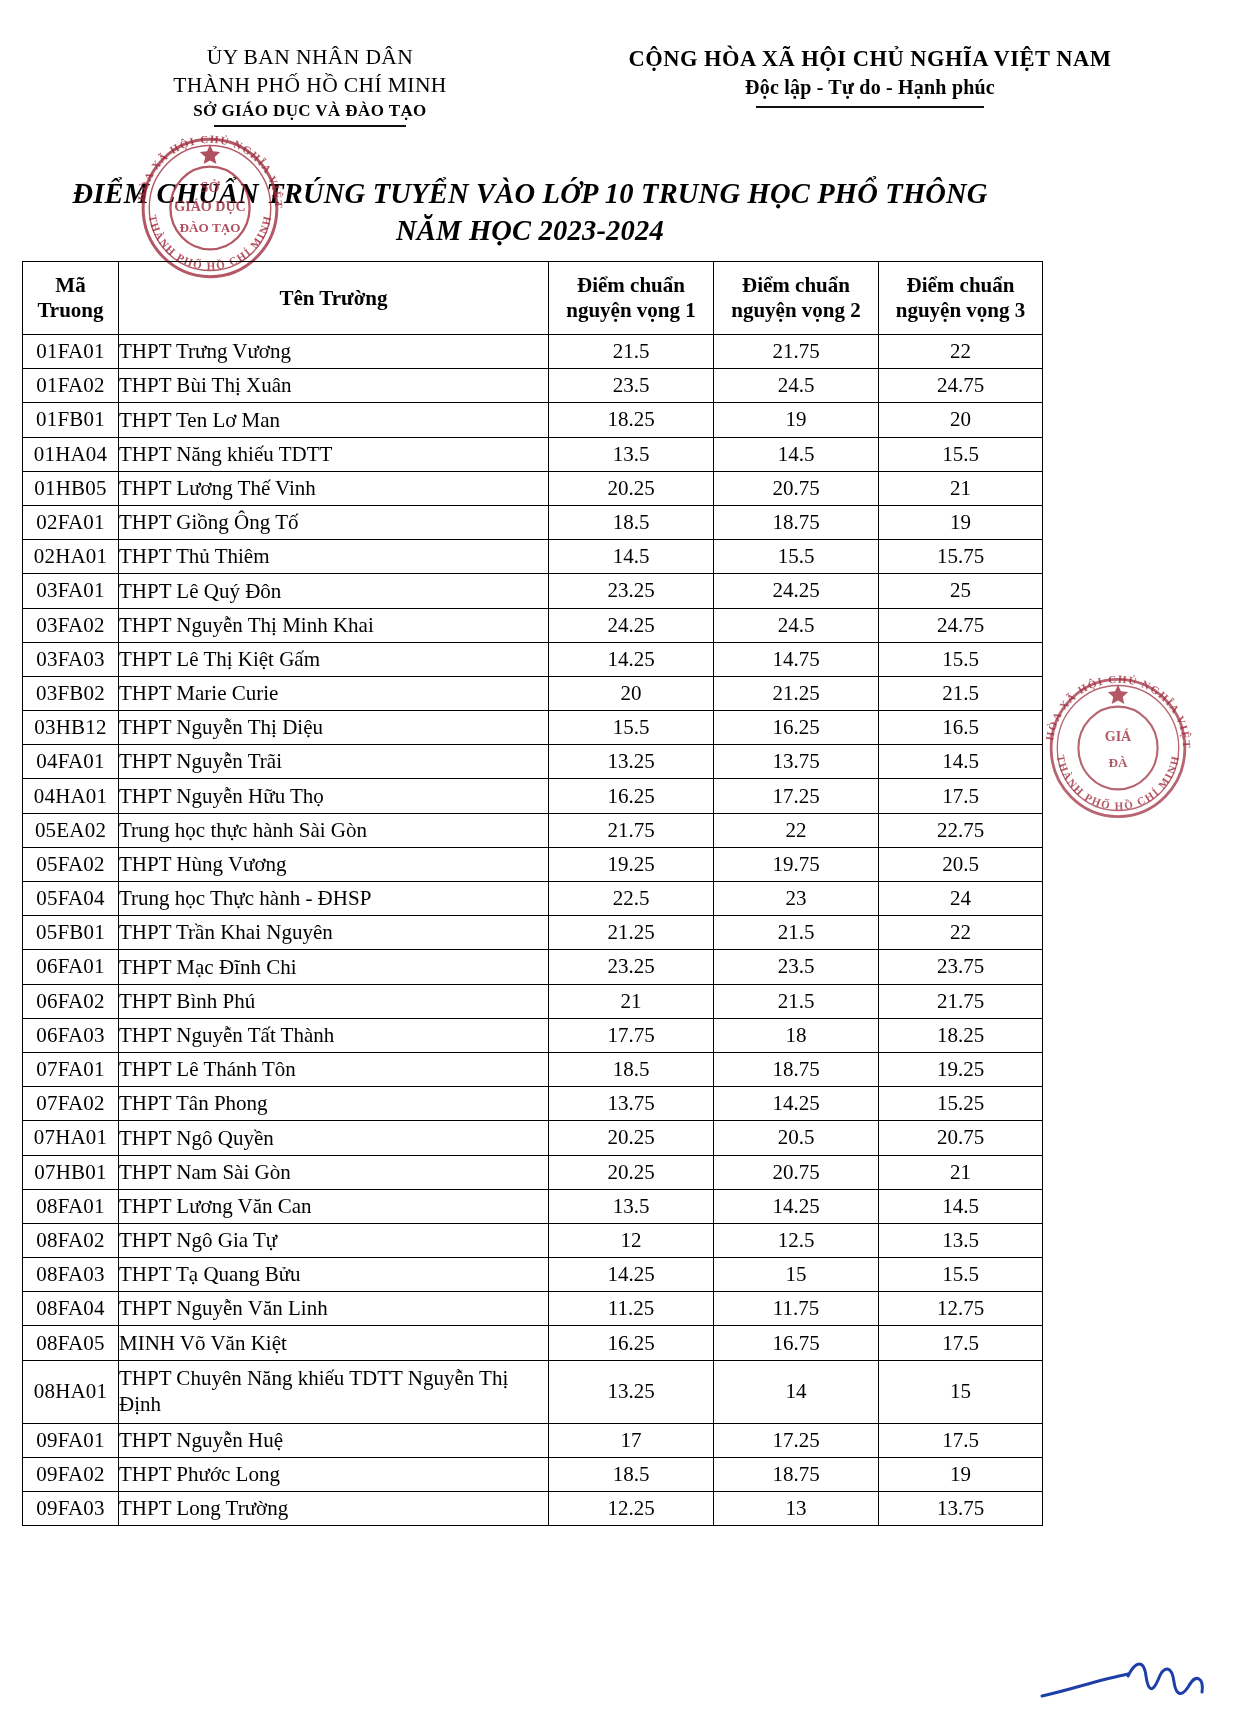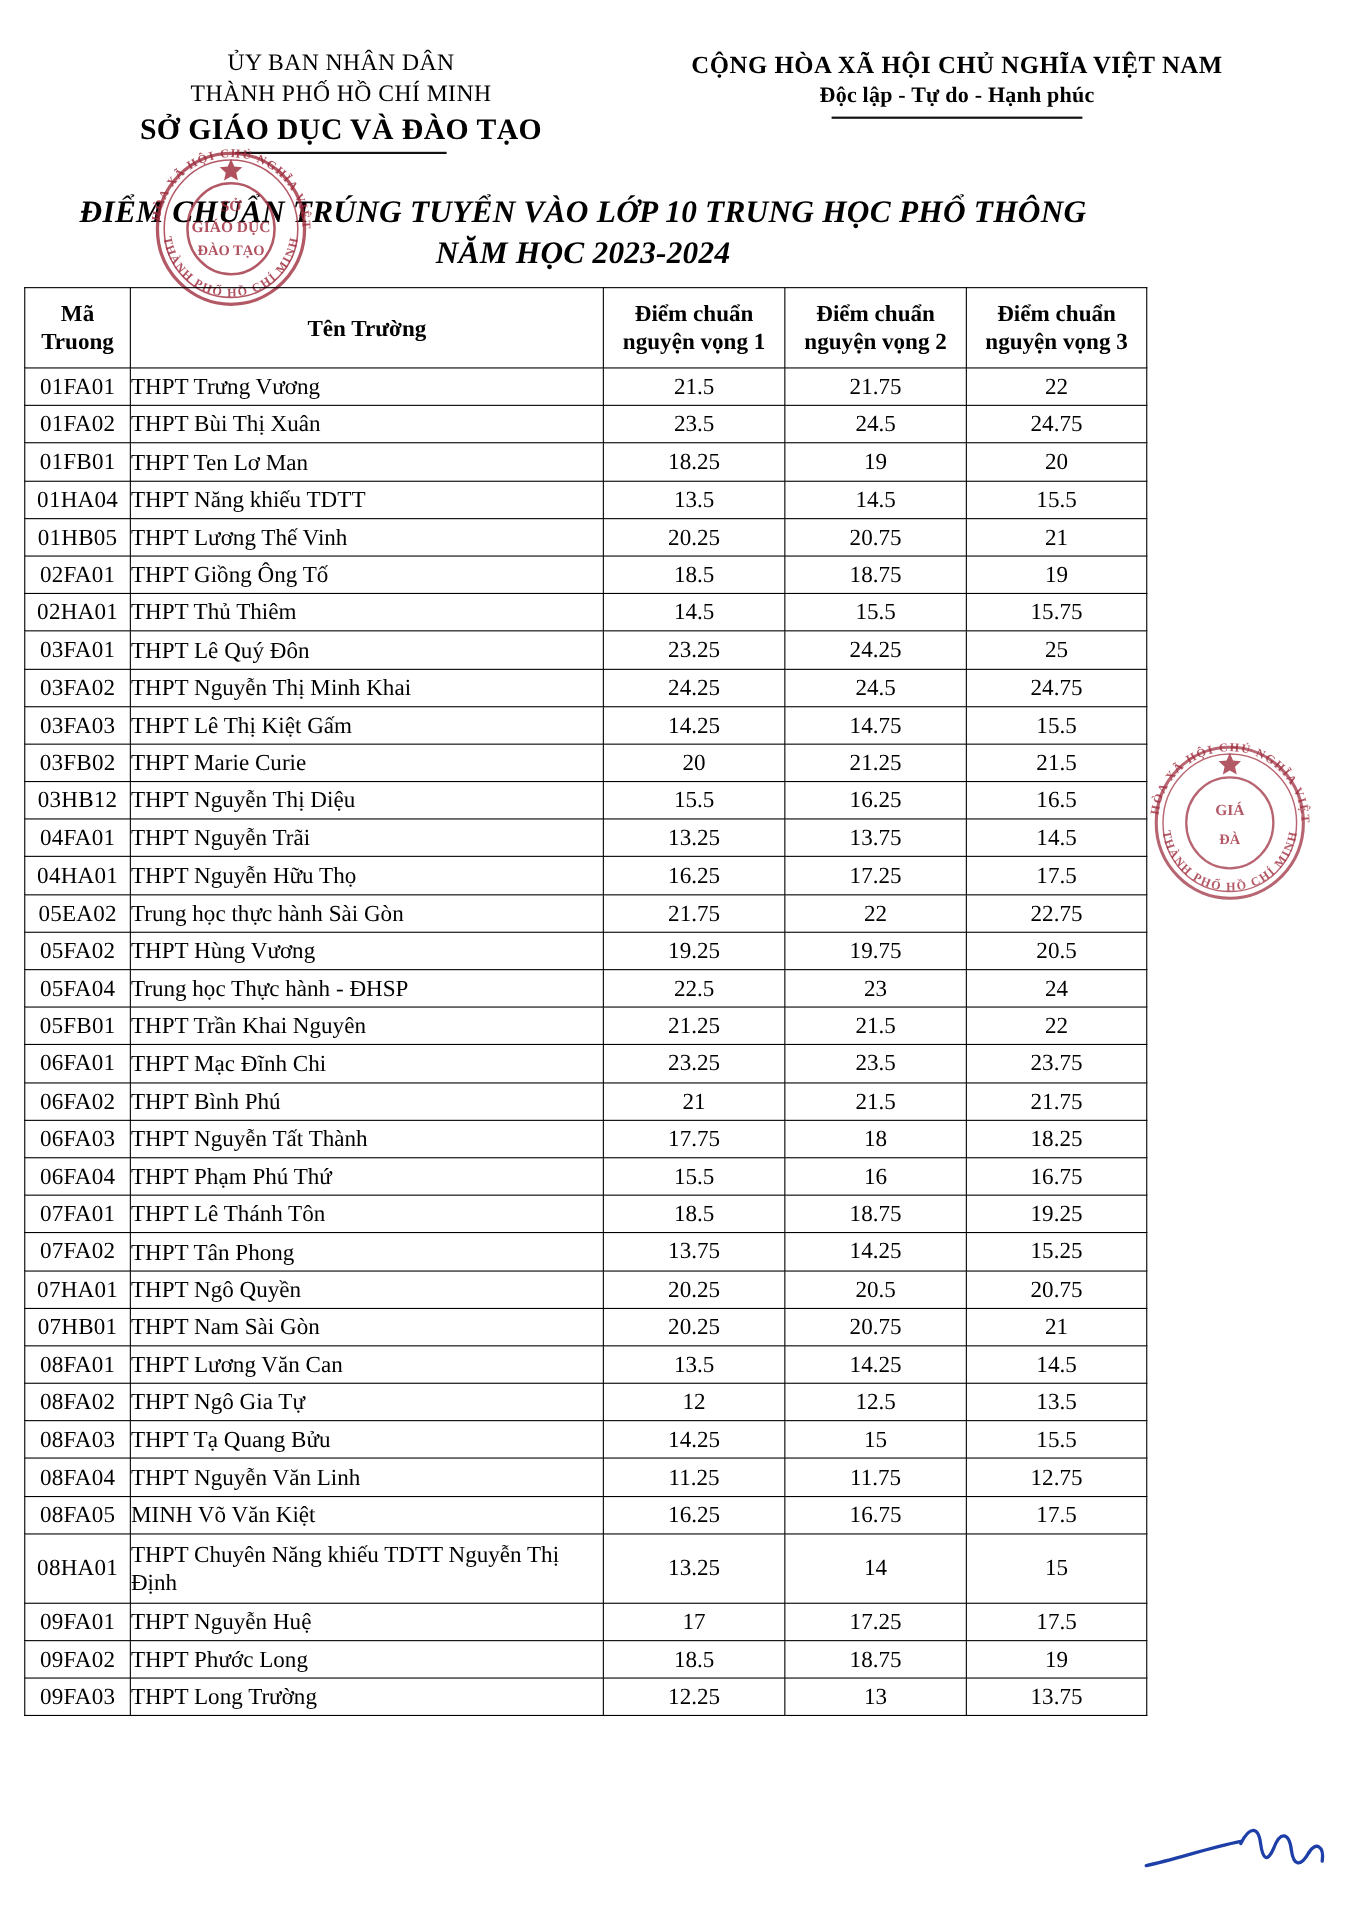--- a/index.html
+++ b/index.html
@@ -46,21 +46,21 @@
     font-size: 21.5px;
     letter-spacing: 0.4px;
     white-space: nowrap;
   }
   .hl2 {
     font-size: 21.5px;
     letter-spacing: 0.4px;
     white-space: nowrap;
   }
   .hl3 {
-    font-size: 27px;
+    font-size: 17px;
     font-weight: bold;
     letter-spacing: 0.4px;
     white-space: nowrap;
   }
   .rule-left {
     width: 192px;
     height: 2px;
     background: #111;
     margin: 3px auto 0 auto;
   }
@@ -439,27 +439,20 @@
             <td class="score">21.75</td>
           </tr>
           <tr>
             <td class="code">06FA03</td>
             <td class="name">THPT Nguyễn Tất Thành</td>
             <td class="score">17.75</td>
             <td class="score">18</td>
             <td class="score">18.25</td>
           </tr>
           <tr>
-            <td class="code">06FA04</td>
-            <td class="name">THPT Phạm Phú Thứ</td>
-            <td class="score">15.5</td>
-            <td class="score">16</td>
-            <td class="score">16.75</td>
-          </tr>
-          <tr>
             <td class="code">07FA01</td>
             <td class="name">THPT Lê Thánh Tôn</td>
             <td class="score">18.5</td>
             <td class="score">18.75</td>
             <td class="score">19.25</td>
           </tr>
           <tr>
             <td class="code">07FA02</td>
             <td class="name">THPT Tân Phong</td>
             <td class="score">13.75</td>

